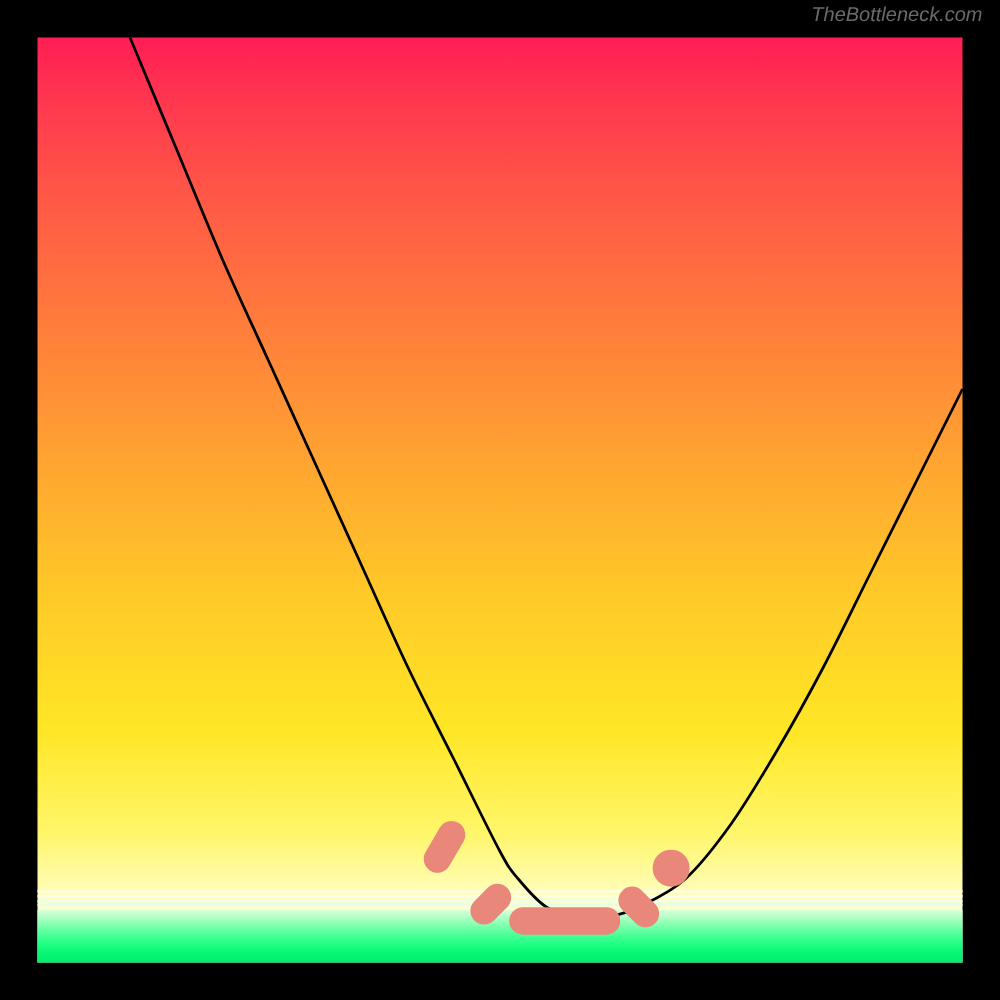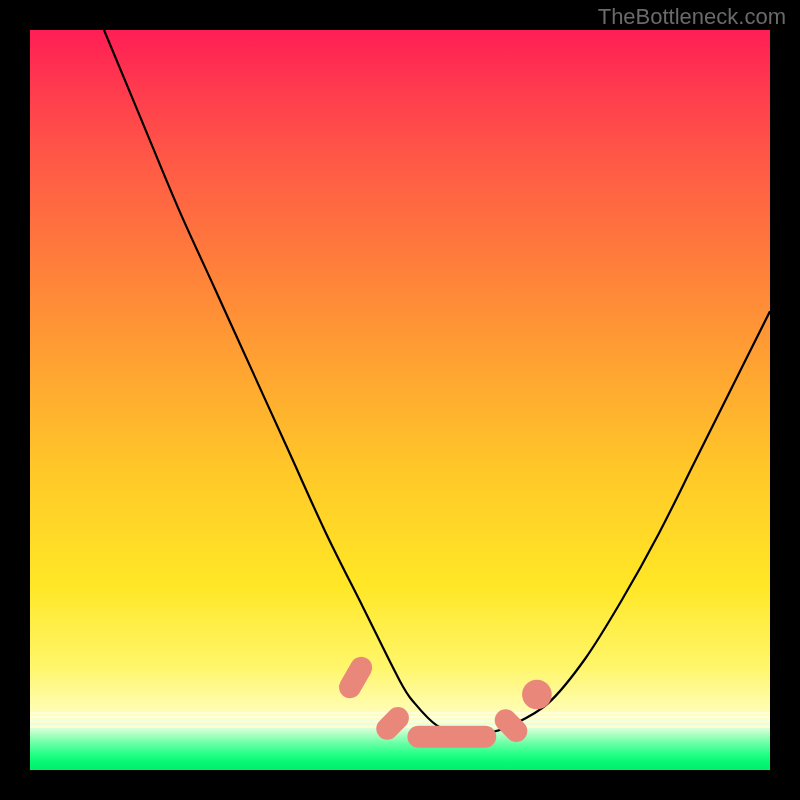--- a/index.html
+++ b/index.html
@@ -62,23 +62,24 @@
     left: 0;
     width: 100%;
     height: 2px;
   }
   
   .watermark {
     position: absolute;
     top: 4px;
     right: 14px;
     color: #6a6a6a;
-    font-size: 22px;
+    font-size: 16px;
     letter-spacing: 0px;
     z-index: 50;
+    font-style: italic;
   }
   svg.curve-layer {
     position: absolute;
     left: 0;
     top: 0;
     width: 100%;
     height: 100%;
     overflow: visible;
   }
 </style>

